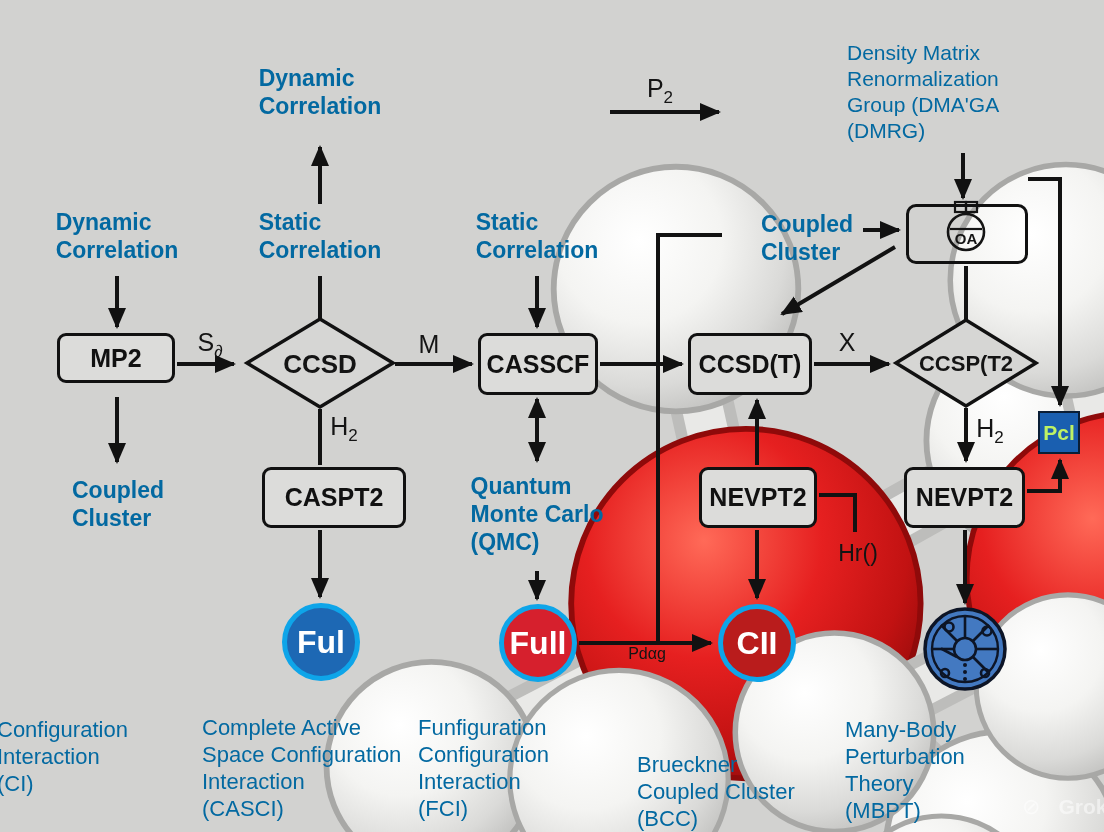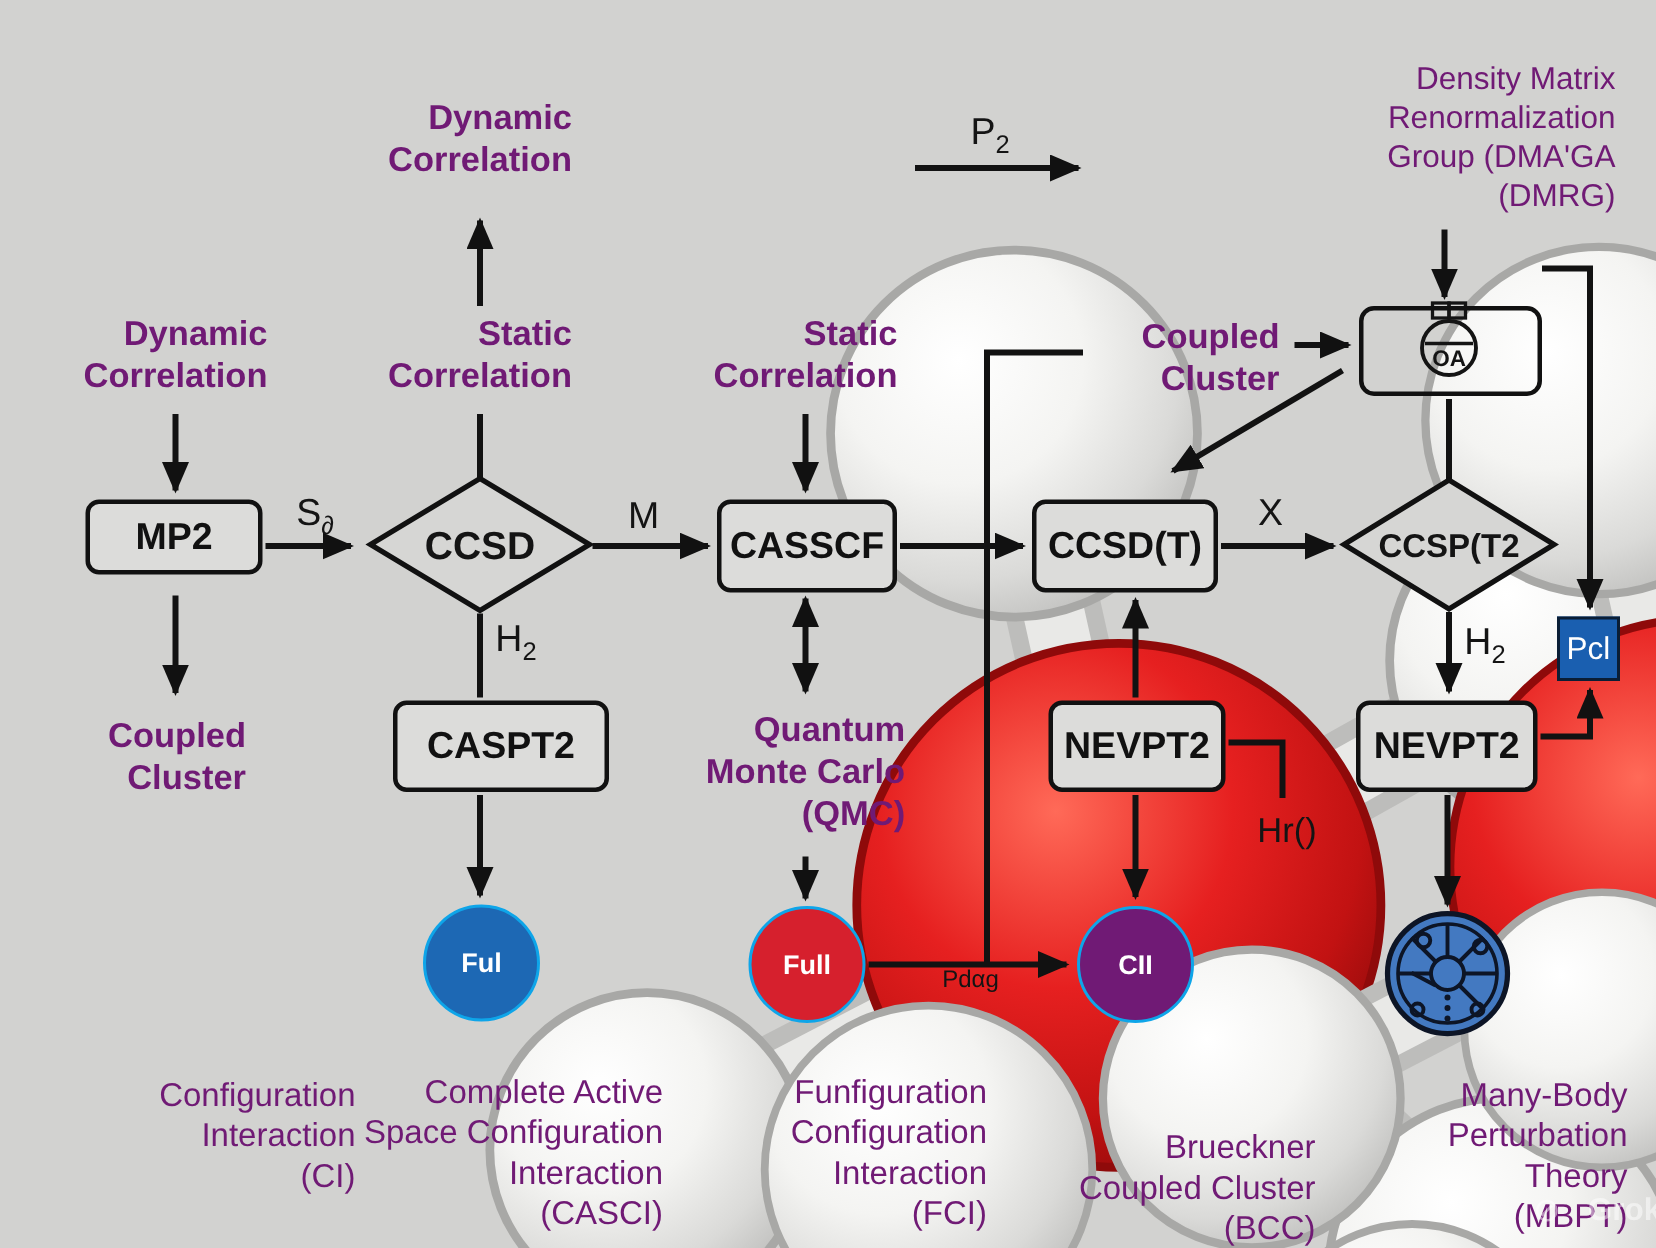--- a/index.html
+++ b/index.html
@@ -3,51 +3,51 @@
 <meta charset="utf-8">
 <style>
   html,body { margin:0; padding:0; }
   .stage {
     position:relative; width:1104px; height:832px;
     background:#d2d2d0; overflow:hidden;
     font-family:"Liberation Sans", sans-serif; color:#141414;
   }
   .overlay { position:absolute; left:0; top:0; z-index:1; }
   .lbl {
-    position:absolute; z-index:2; text-align:right; white-space:pre-line;
-    transform:translateX(-50%); color:#701a75;
+    position:absolute; z-index:2; text-align:left; white-space:pre-line;
+    transform:translateX(-50%); color:#0369a1;
   }
   .toplbl { font-size:23px; line-height:28px; font-weight:bold; }
   .caption { font-size:22px; line-height:27px; width:240px; }
   .dmrg { font-size:21px; line-height:26px; width:230px; }
   .node-box {
     position:absolute; z-index:2; box-sizing:border-box;
     background:#dcdcda; border:3.5px solid #111; border-radius:9px;
     display:flex; align-items:center; justify-content:center;
     font-weight:bold; font-size:25px; color:#111;
   }
   .circle-node {
     position:absolute; z-index:2; box-sizing:border-box; width:78px; height:78px;
-    border:2px solid #0ea5e9; border-radius:50%;
+    border:5px solid #0ea5e9; border-radius:50%;
     display:flex; align-items:center; justify-content:center;
-    color:#fff; font-weight:bold; font-size:18px;
+    color:#fff; font-weight:bold; font-size:32px;
   }
   .diamond-lbl {
     position:absolute; z-index:2; font-weight:bold; text-align:center;
     transform:translate(-50%,-50%);
   }
   .edge-lbl {
     position:absolute; z-index:2; font-size:25px; transform:translateX(-50%);
     white-space:nowrap;
   }
   sub { font-size:68%; }
   .pcl-box {
     position:absolute; z-index:2; box-sizing:border-box;
     border:2.5px solid #0a1e36; display:flex; align-items:center; justify-content:center;
-    color:#ffffff; font-weight:normal; font-size:21px;
+    color:#bef264; font-weight:bold; font-size:21px;
   }
   .watermark {
     position:absolute; z-index:3; display:flex; align-items:center; gap:18px;
     color:rgba(255,255,255,0.5); font-size:21px; font-weight:bold;
   }
   .watermark .glyph { font-size:22px; font-weight:normal; }
 </style>
 </head>
 <body>
 
@@ -213,21 +213,21 @@
 
   <div class="diamond-lbl" style="left:320px; top:364px; font-size:26px;">CCSD</div>
   <div class="diamond-lbl" style="left:966px; top:364px; font-size:22px;">CCSP(T2</div>
 
   <div class="circle-node" style="left: 282px; top: 603px; background-color: rgb(29, 104, 180);">
       <span>Ful</span>
     </div>
   <div class="circle-node" style="left: 499px; top: 604px; background-color: rgb(214, 32, 45);">
       <span>Full</span>
     </div>
-  <div class="circle-node" style="left: 718px; top: 604px; background-color: #701a75;">
+  <div class="circle-node" style="left: 718px; top: 604px; background-color: #b91c1c;">
       <span>CII</span>
     </div>
 
   <div class="pcl-box" style="left: 1038px; top: 411px; width: 42px; height: 43px; background-color: rgb(26, 95, 176);">
       <span>Pcl</span>
     </div>
 
   <div class="edge-lbl" style="left:210px; top:328px;"><span>S</span><sub>∂</sub></div>
   <div class="edge-lbl" style="left:429px; top:330px;">M</div>
   <div class="edge-lbl" style="left:847px; top:328px;">X</div>

